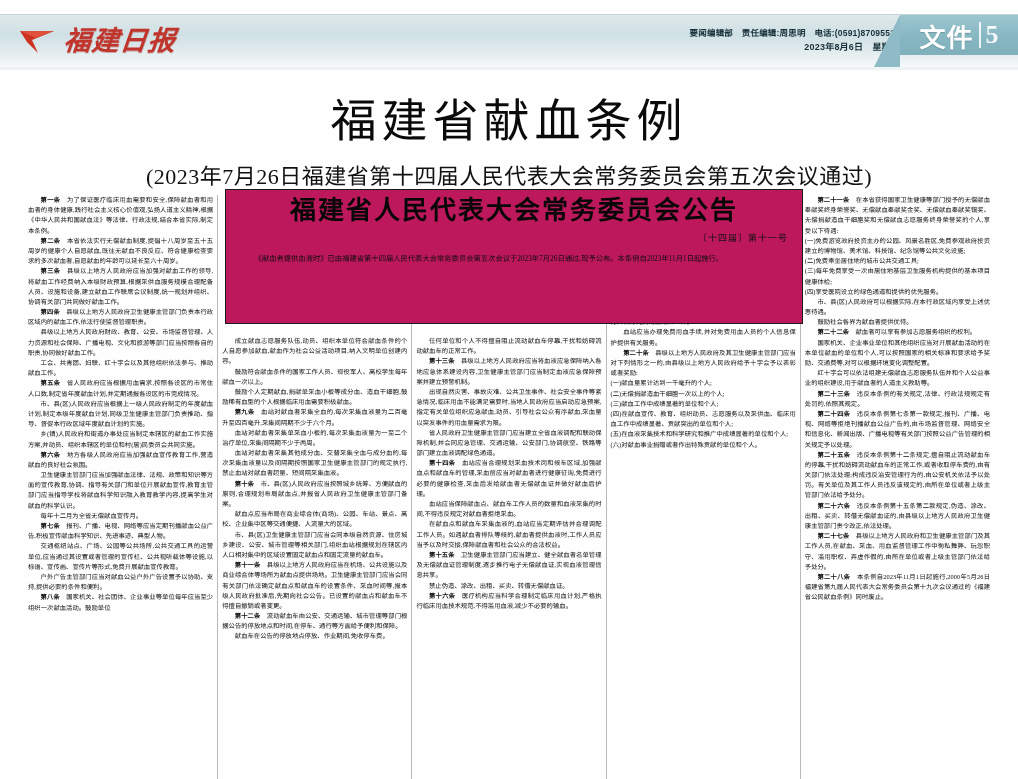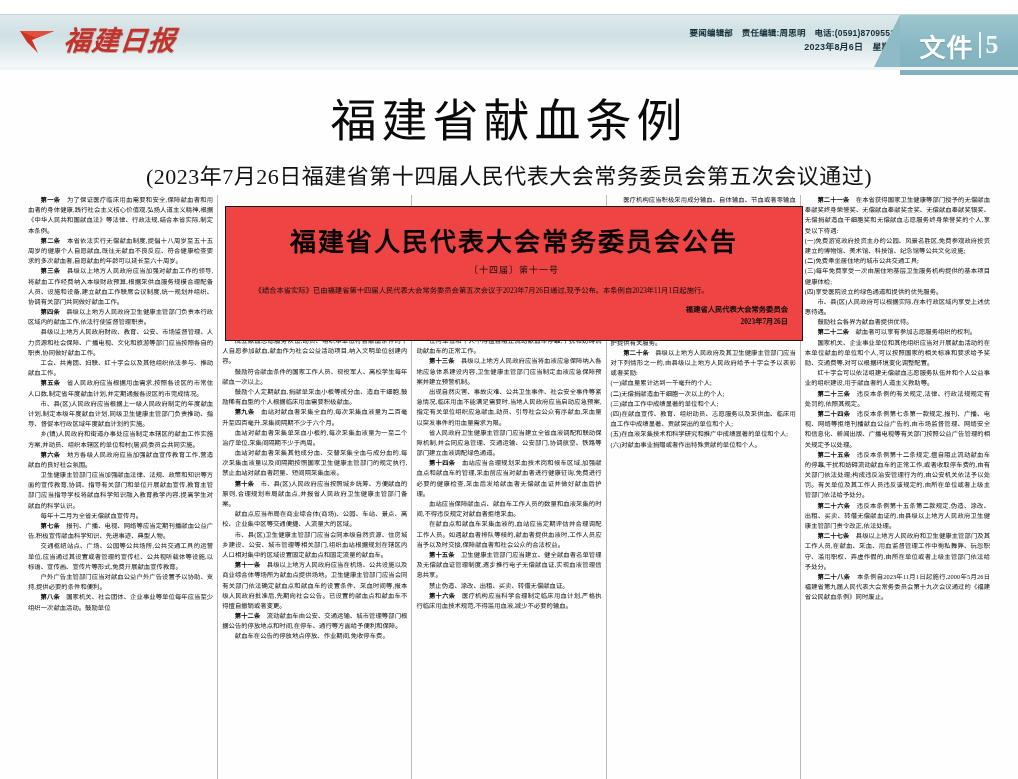--- a/index.html
+++ b/index.html
@@ -52,21 +52,21 @@
     margin-left:auto;
     margin-right:118px;
     text-align:right;
     color:#17303a;
     font-family:"Liberation Sans","DejaVu Sans",sans-serif;
     line-height:1.55;
   }
   .mast-line1{font-size:8.5px;font-weight:700;letter-spacing:.2px;}
   .mast-line2{font-size:9px;font-weight:700;letter-spacing:.2px;}
   .mast-tag{
-    position:absolute;right:0;top:0;height:60px;width:118px;
+    position:absolute;right:0;top:0;height:40px;width:118px;
     background:linear-gradient(180deg,#9dc6cf 0%,#87b7c2 55%,#7fb0bc 100%);
     display:flex;align-items:center;justify-content:center;
     gap:5px;
     color:#ffffff;
   }
   .mast-tag:before{
     content:"";position:absolute;left:-26px;top:0;
     border-style:solid;border-width:0 0 52px 26px;
     border-color:transparent transparent #8ebbc5 transparent;
   }
@@ -126,39 +126,39 @@
   .col p{margin:0;text-indent:2em;}
   .col p.noind{text-indent:0;}
   .art{font-weight:700;}
 
   
   .col-2,.col-3{padding-top:0;}
 
   
   .notice-box{
     position:absolute;
-    left:225px;top:192px;
+    left:225px;top:175px;
     width:578px;height:135px;
     border:1px solid #1a1a1a;
-    background:#ef4444;
+    background:#be185d;
     box-sizing:border-box;
-    padding:21px 14px 8px 14px;
+    padding:6px 14px 8px 14px;
     z-index:5;
   }
   .notice-title{
     text-align:center;
     font-size:26px;
     font-weight:900;
     letter-spacing:2px;
     font-family:"DejaVu Serif","Liberation Serif",serif;
     color:#070707;
     line-height:1.15;
   }
   .notice-sub{
-    text-align:center;
+    text-align:right;
     font-size:9px;
     margin-top:5px;
     letter-spacing:1px;
     color:#111;
     font-family:"Liberation Serif",serif;
   }
   .notice-body{
     margin-top:9px;
     font-size:7.3px;
     line-height:1.7;
@@ -207,25 +207,21 @@
   </div>
 
   <div class="headline-block">
     <div class="headline">福建省献血条例</div>
     <div class="subheadline">(2023年7月26日福建省第十四届人民代表大会常务委员会第五次会议通过)</div>
   </div>
 
   <div class="notice-box">
     <div class="notice-title">福建省人民代表大会常务委员会公告</div>
     <div class="notice-sub">〔十四届〕第十一号</div>
-    <div class="notice-body">《结合本省实际》已由福建省第十四届人民代表大会常务委员会第五次会议于2023年7月26日通过,现予公布。本条例自2023年11月1日起施行。</div>
-    <div class="notice-sign">
-      <div>福建省人民代表大会常务委员会</div>
-      <div>2023年7月26日</div>
-    </div>
+    <div class="notice-body">《献血者提供血液时》已由福建省第十四届人民代表大会常务委员会第五次会议于2023年7月26日通过,现予公布。本条例自2023年11月1日起施行。</div>
   </div>
 
   <div class="body-area" id="body-area">
       <div class="col col-1">
         <p><span class="art">第一条</span><span>　为了保证医疗临床用血需要和安全,保障献血者和用血者的身体健康,践行社会主义核心价值观,弘扬人道主义精神,根据《中华人民共和国献血法》等法律、行政法规,结合本省实际,制定本条例。</span></p>
         <p><span class="art">第二条</span><span>　本省依法实行无偿献血制度,提倡十八周岁至五十五周岁的健康个人自愿献血,既往无献血不良反应、符合健康检查要求的多次献血者,自愿献血的年龄可以延长至六十周岁。</span></p>
         <p><span class="art">第三条</span><span>　县级以上地方人民政府应当加强对献血工作的领导,将献血工作经费纳入本级财政预算,根据采供血服务规模合理配备人员、设施和设备,建立献血工作联席会议制度,统一规划并组织、协调有关部门共同做好献血工作。</span></p>
         <p><span class="art">第四条</span><span>　县级以上地方人民政府卫生健康主管部门负责本行政区域内的献血工作,依法行使监督管理职责。</span></p>
         <p><span>县级以上地方人民政府财政、教育、公安、市场监督管理、人力资源和社会保障、广播电视、文化和旅游等部门应当按照各自的职责,协同做好献血工作。</span></p>
         <p><span>工会、共青团、妇联、红十字会以及其他组织依法参与、推动献血工作。</span></p>

